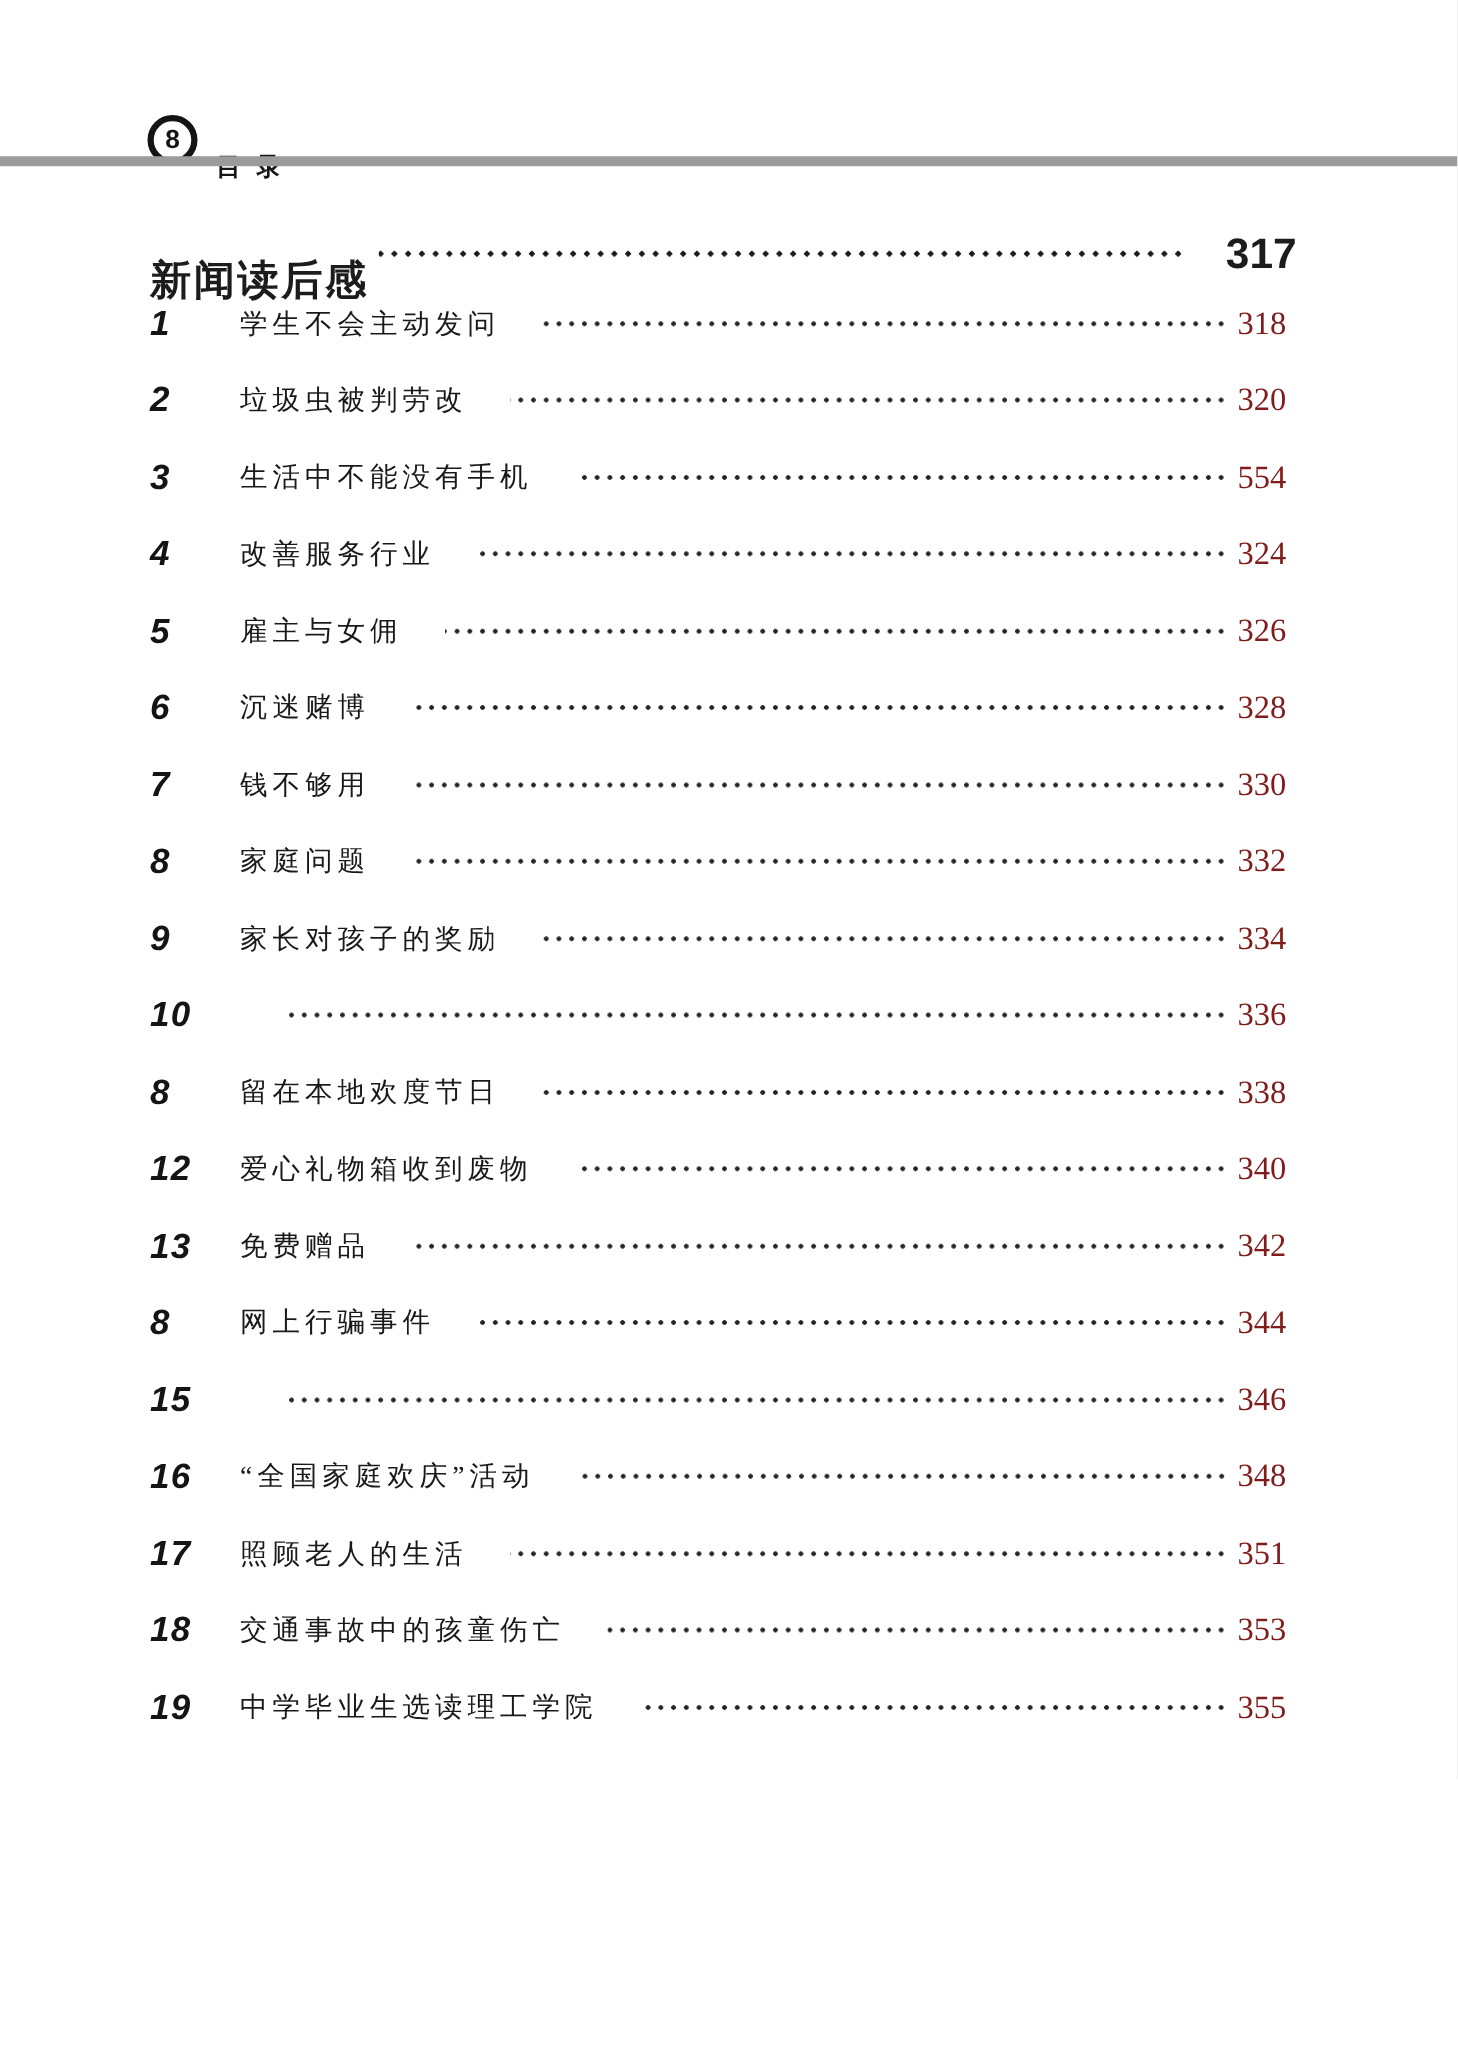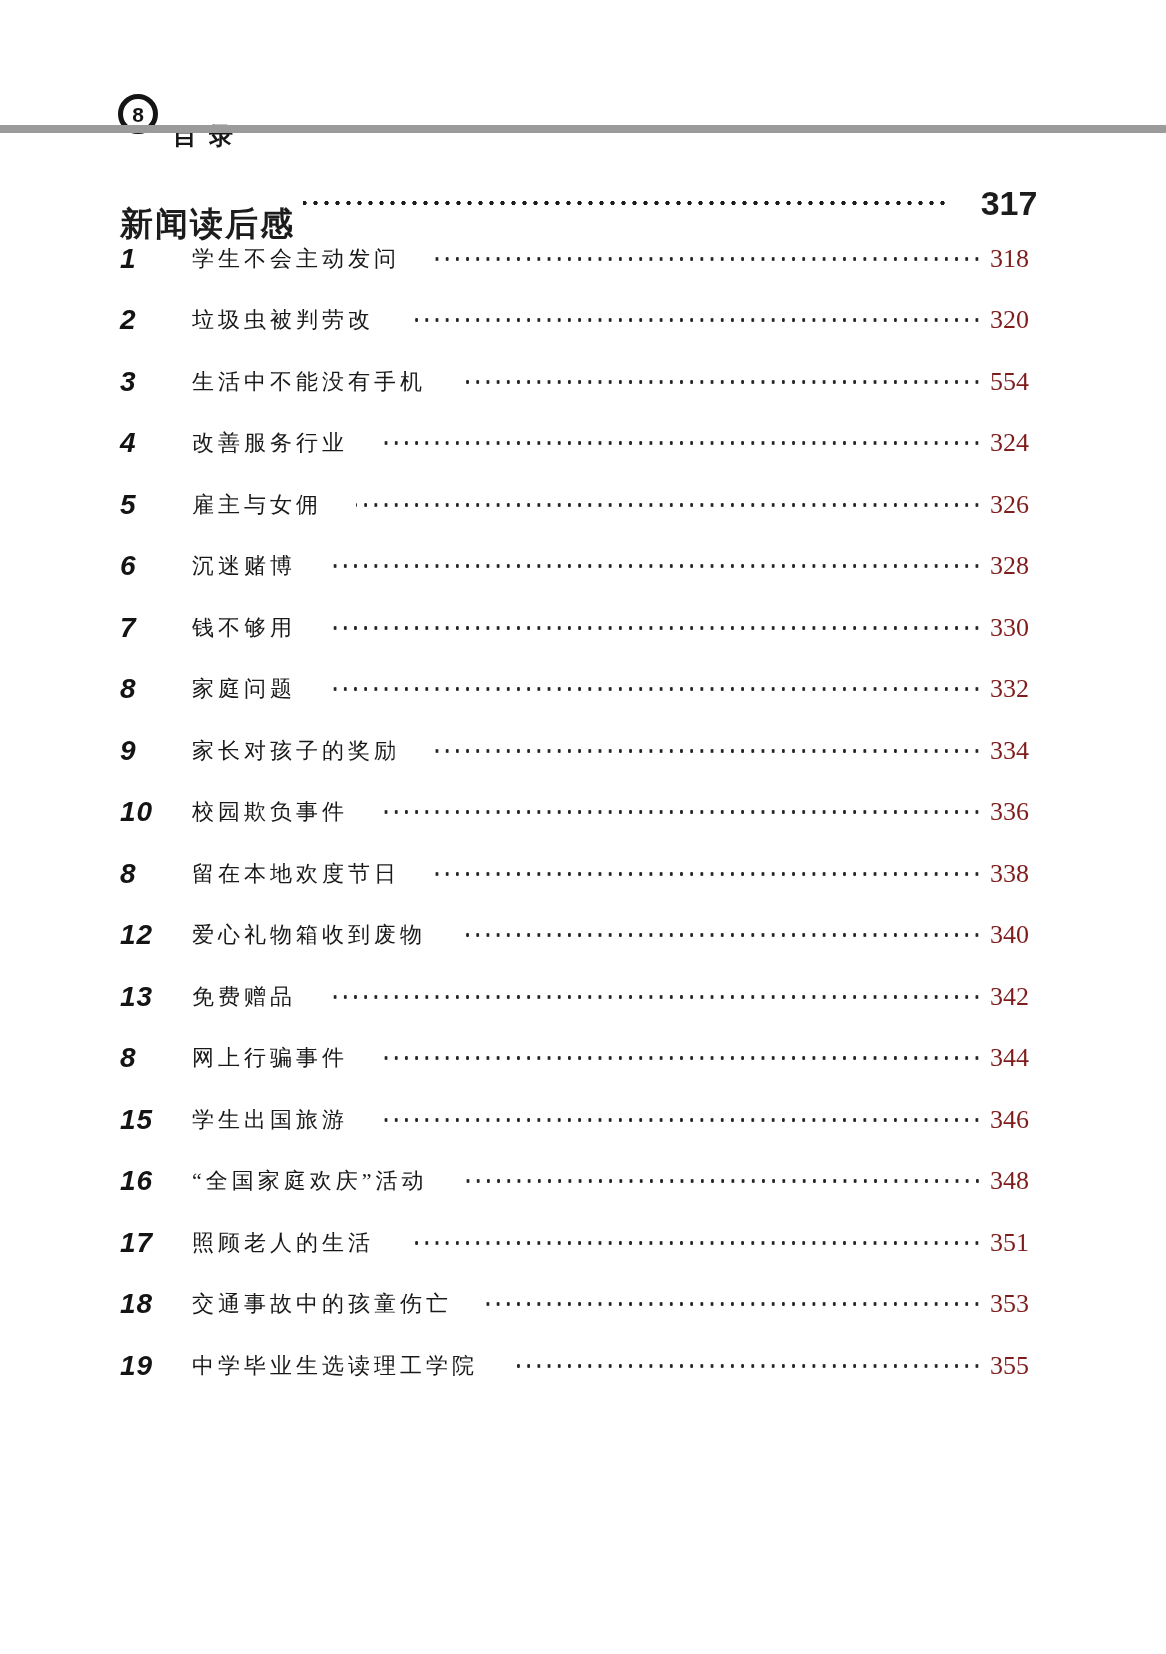--- a/index.html
+++ b/index.html
@@ -35,21 +35,21 @@
     font-family: "Liberation Sans", sans-serif;
     font-weight: bold;
     font-size: 21px;
     line-height: 1;
     color: #141414;
     flex: 0 0 auto;
   }
   .doc-title {
     font-family: "Liberation Serif", serif;
     font-weight: bold;
-    font-size: 24px;
+    font-size: 20px;
     letter-spacing: 12px;
     color: #161616;
     white-space: nowrap;
     margin-top: 44px;
   }
   .rule-bar {
     position: absolute;
     left: 0;
     top: 125px;
     width: 100%;
@@ -217,21 +217,20 @@
 
   <div class="entry-row">
     <span class="entry-num">9</span>
     <span class="entry-title">家长对孩子的奖励</span>
     <span class="leader"></span>
     <span class="entry-page">334</span>
   </div>
 
   <div class="entry-row">
     <span class="entry-num">10</span>
-    <span class="entry-title">校园欺负事件</span>
     <span class="leader"></span>
     <span class="entry-page">336</span>
   </div>
 
   <div class="entry-row">
     <span class="entry-num">8</span>
     <span class="entry-title">留在本地欢度节日</span>
     <span class="leader"></span>
     <span class="entry-page">338</span>
   </div>
@@ -252,21 +251,20 @@
 
   <div class="entry-row">
     <span class="entry-num">8</span>
     <span class="entry-title">网上行骗事件</span>
     <span class="leader"></span>
     <span class="entry-page">344</span>
   </div>
 
   <div class="entry-row">
     <span class="entry-num">15</span>
-    <span class="entry-title">学生出国旅游</span>
     <span class="leader"></span>
     <span class="entry-page">346</span>
   </div>
 
   <div class="entry-row">
     <span class="entry-num">16</span>
     <span class="entry-title">“全国家庭欢庆”活动</span>
     <span class="leader"></span>
     <span class="entry-page">348</span>
   </div>

